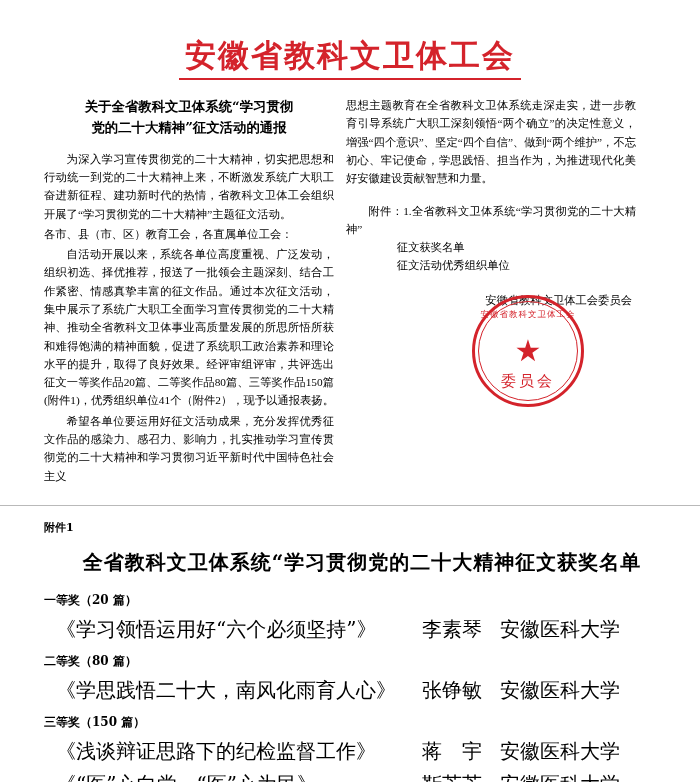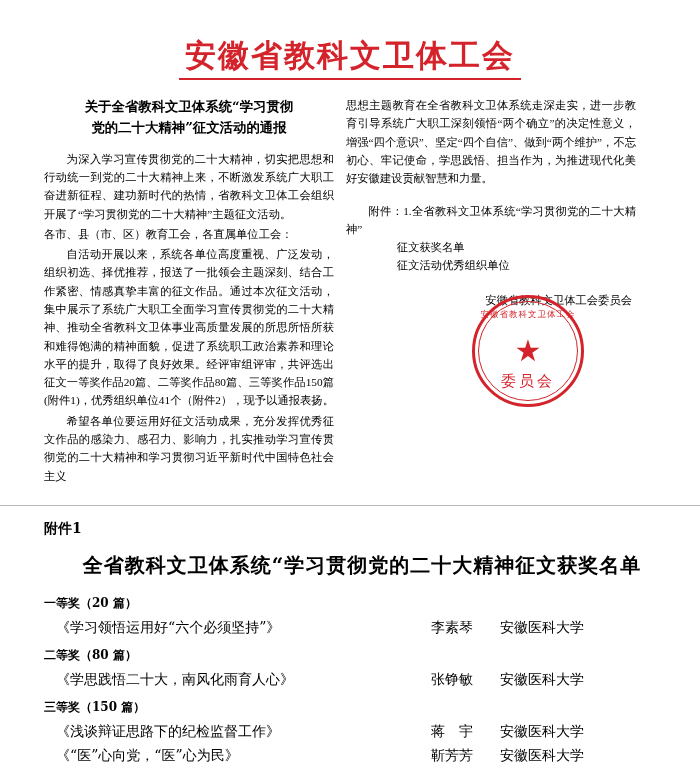--- a/index.html
+++ b/index.html
@@ -129,21 +129,21 @@
     border: 0;
     border-top: 1px solid #b9b9b9;
     margin: 18px 0 0 0;
   }
 
   
   .attachment {
     padding: 14px 30px 0 44px;
   }
   .attach-label {
-    font-size: 14px;
+    font-size: 11px;
     font-weight: bold;
     font-family: "DejaVu Serif", serif;
     margin-bottom: 14px;
   }
   .list-title {
     font-size: 20px;
     font-weight: bold;
     font-family: "DejaVu Serif", serif;
     text-align: center;
     letter-spacing: 1px;
@@ -152,21 +152,21 @@
   }
   .grade-head {
     font-size: 12px;
     font-weight: bold;
     font-family: "DejaVu Serif", serif;
     margin: 10px 0 7px 0;
   }
   .entry {
     display: flex;
     align-items: flex-start;
-    font-size: 14px;
+    font-size: 20px;
     font-family: "DejaVu Serif", serif;
     margin: 6px 0 6px 0;
   }
   .entry-title {
     width: 360px;
     padding-left: 12px;
     box-sizing: border-box;
     white-space: nowrap;
   }
   .entry-author {

